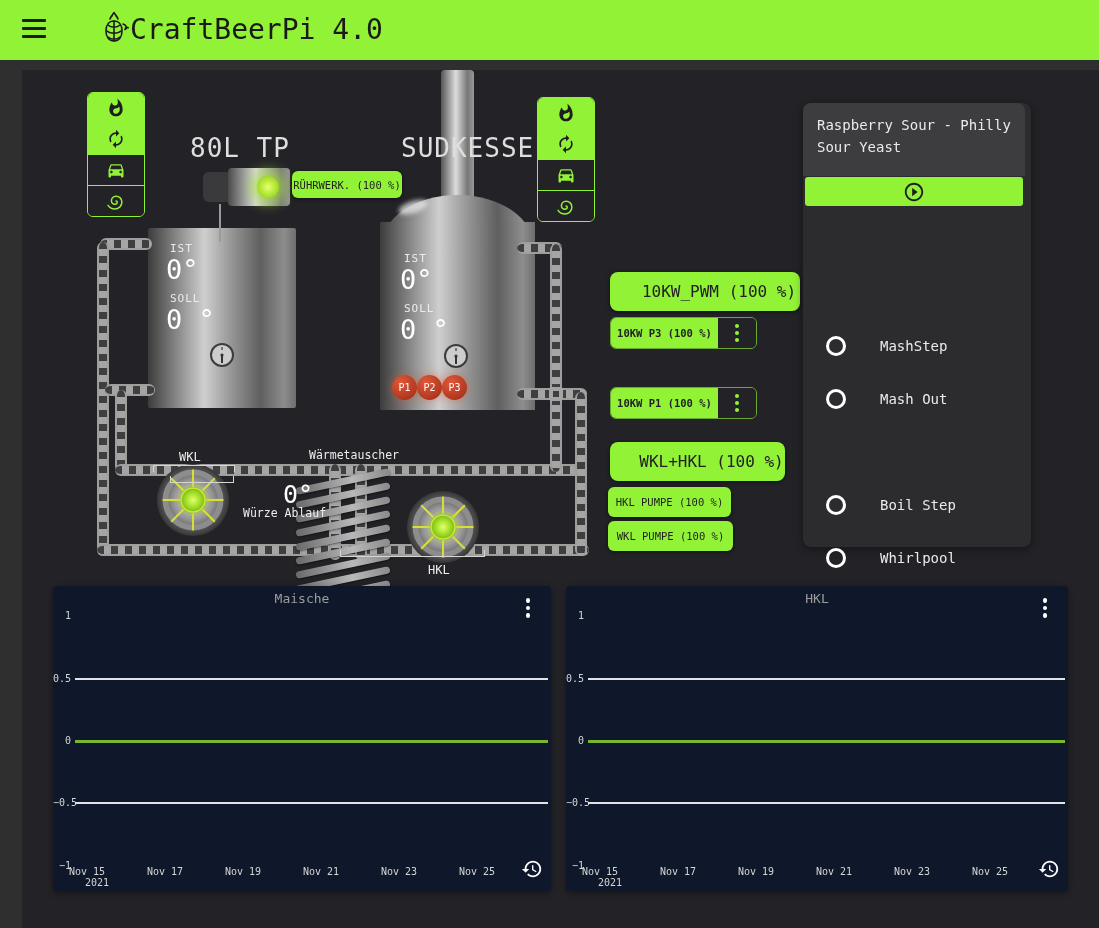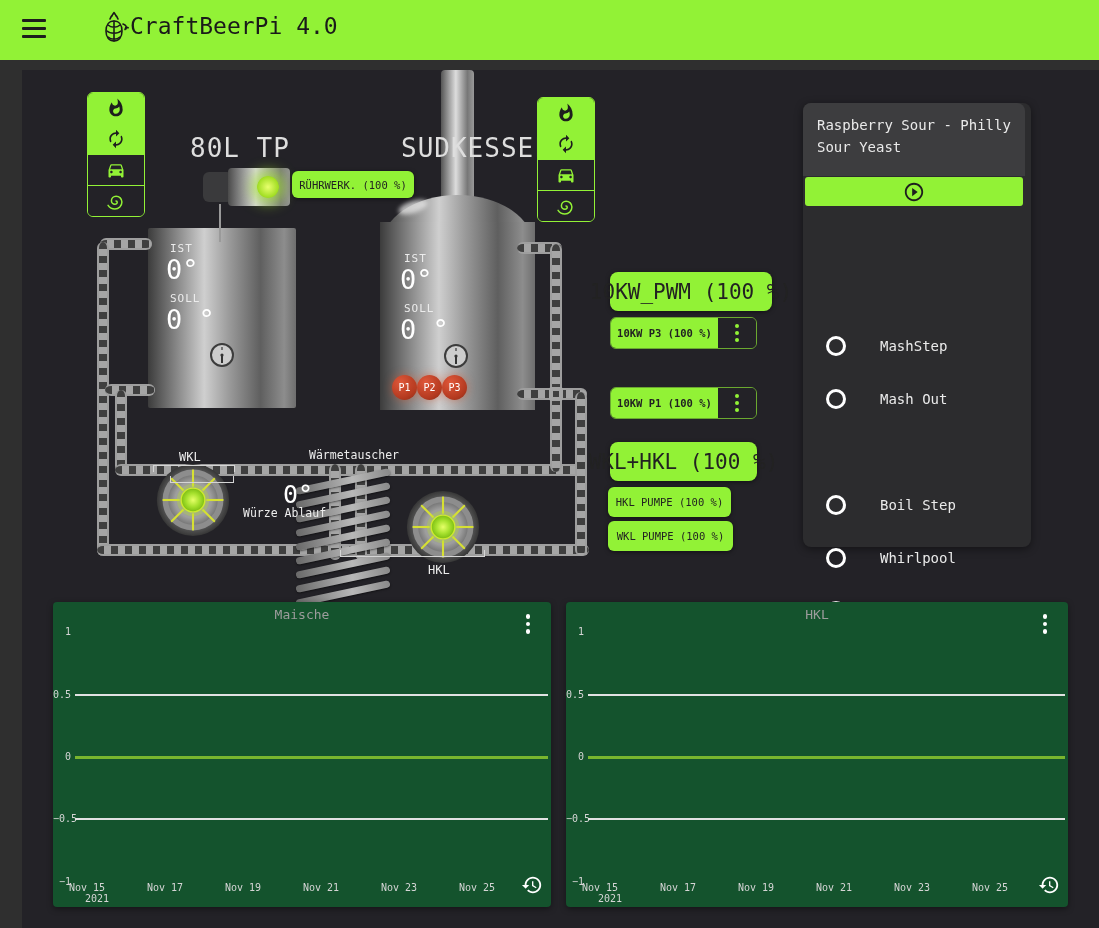--- a/index.html
+++ b/index.html
@@ -3,42 +3,42 @@
 <meta charset="utf-8">
 <style>
   html,body{margin:0;padding:0;background:#2f2f2f;}
   #stage{position:relative;width:1099px;height:928px;overflow:hidden;
          font-family:"DejaVu Sans Mono", monospace;background:#2f2f2f;}
   .abs{position:absolute;}
   
   #appbar{left:0;top:0;width:1099px;height:60px;background:#92f236;z-index:20;}
   #burger{left:22px;top:19px;width:24px;height:22px;cursor:pointer;}
   #burger i{display:block;height:3px;background:#1d1d1d;margin-bottom:5px;border-radius:1px;}
-  #apptitle{left:130px;top:13px;font-size:23px;color:#1a1a1a;letter-spacing:0px;white-space:nowrap;}
+  #apptitle{left:130px;top:13px;font-size:28px;color:#1a1a1a;letter-spacing:0px;white-space:nowrap;}
   #hoplogo{left:96px;top:11px;}
   
   #main{left:22px;top:70px;width:1077px;height:858px;background:#232227;z-index:1;}
   
   .ctlpanel{width:56px;background:#232227;border:1px solid #92f236;border-radius:6px;overflow:hidden;z-index:6;}
   .ctlbtn{width:56px;height:30px;display:flex;align-items:center;justify-content:center;
           border-bottom:1px solid #92f236;cursor:pointer;}
   .ctlbtn:last-child{border-bottom:none;}
   .ctlbtn.on{background:#92f236;color:#1e1e1e;}
   .ctlbtn.off{background:#232227;color:#92f236;}
   
   .kettle-grad{background:linear-gradient(90deg,#3c3c3c 0%,#7a7a7a 16%,#cfcfcf 38%,#9a9a9a 55%,#5f5f5f 76%,#8d8d8d 92%,#6e6e6e 100%);}
   .kname{font-size:26px;color:#dedede;letter-spacing:1px;z-index:5;white-space:nowrap;}
   .tlabel{font-size:11px;color:#ececec;letter-spacing:1px;}
   .tvalue{font-size:27px;color:#ffffff;}
   .pball{width:25px;height:25px;border-radius:50%;color:#fff;font-size:10px;display:flex;align-items:center;justify-content:center;
          background:radial-gradient(circle at 35% 30%,#e0583a,#b43a20 65%,#882a15);box-shadow:0 0 8px rgba(220,80,40,.5);}
   
   .gbtn{background:#92f236;color:#222;display:flex;align-items:center;justify-content:center;
         cursor:pointer;white-space:nowrap;z-index:7;box-shadow:0 1px 4px rgba(0,0,0,.5);}
-  .gbtn.big{font-size:21px;border-radius:8px;}
+  .gbtn.big{font-size:16px;border-radius:8px;padding-left:28px;}
   .gbtn.small{font-size:10.5px;border-radius:6px;}
   .actor-row{display:flex;border-radius:6px;overflow:hidden;border:1px solid rgba(146,242,54,.65);z-index:7;font-weight:bold;}
   .actor-row .lbl{background:#92f236;color:#222;font-size:10.5px;display:flex;align-items:center;justify-content:center;flex:1;cursor:pointer;}
   .actor-row .kebab{width:38px;background:#232227;display:flex;flex-direction:column;align-items:center;justify-content:center;gap:3px;cursor:pointer;}
   .actor-row .kebab i{width:4px;height:4px;border-radius:50%;background:#92f236;}
   
   .pipe-h{height:12px;border-top:2px solid #9e9e9e;border-bottom:2px solid #9e9e9e;box-sizing:border-box;
           background:repeating-linear-gradient(90deg,#3f3f3f 0 7px,#a5a5a5 7px 14px);border-radius:6px;z-index:3;}
   .pipe-v{width:12px;border-left:2px solid #9e9e9e;border-right:2px solid #9e9e9e;box-sizing:border-box;
           background:repeating-linear-gradient(180deg,#3f3f3f 0 7px,#a5a5a5 7px 14px);border-radius:6px;z-index:3;}
@@ -55,21 +55,21 @@
   #recipe{left:803px;top:103px;width:228px;height:444px;background:#2c2c2e;border-radius:8px;
           box-shadow:0 2px 8px rgba(0,0,0,.45);z-index:8;}
   #recipe .rhead{position:absolute;left:0;top:0;width:222px;height:73px;background:#3d3d3f;border-radius:8px 8px 0 0;
           box-sizing:border-box;padding:11px 14px;font-size:14px;line-height:1.6;color:#eaeaea;}
   #recipe .rplay{position:absolute;left:2px;top:74px;width:218px;height:29px;background:#92f236;border-radius:3px;
           display:flex;align-items:center;justify-content:center;cursor:pointer;}
   .steprow{position:absolute;left:0;width:222px;height:53px;cursor:pointer;}
   .steprow .radio{position:absolute;left:23px;top:15px;width:20px;height:20px;border:3px solid #fff;border-radius:50%;box-sizing:border-box;cursor:pointer;}
   .steprow .slabel{position:absolute;left:77px;top:17px;font-size:14px;color:#eaeaea;white-space:nowrap;}
   
-  .chartcard{top:602px;height:305px;background:#14532d;border-radius:4px;box-shadow:0 2px 6px rgba(0,0,0,.4);z-index:8;}
+  .chartcard{top:586px;height:305px;background:#0f172a;border-radius:4px;box-shadow:0 2px 6px rgba(0,0,0,.4);z-index:8;}
   .ctitle{position:absolute;left:0;right:0;top:5px;text-align:center;font-size:13px;color:#9c9c9c;}
   .ckebab{position:absolute;right:16px;top:12px;width:14px;height:28px;display:flex;flex-direction:column;align-items:center;gap:3px;cursor:pointer;}
   .ckebab i{width:4.5px;height:4.5px;border-radius:50%;background:#fff;}
   .ytick{position:absolute;width:18px;text-align:right;font-size:10px;color:#d5d5d5;}
   .xtick{position:absolute;top:280px;width:60px;text-align:center;font-size:10px;color:#d5d5d5;}
   .gline{position:absolute;left:22px;right:3px;height:1.5px;background:#e2e2e2;}
   .zline{position:absolute;left:22px;right:3px;height:2.5px;background:#79b52e;}
   .creset{position:absolute;right:8px;top:272px;width:22px;height:22px;cursor:pointer;}
 </style>
 </head>
@@ -177,21 +177,21 @@
         </svg>
       </div>
   </div>
 
   <div class="abs kname" style="left:190px;top:133px;">80L TP</div>
 
   <div class="abs" style="left:203px;top:172px;width:30px;height:30px;background:#3a3a3c;border-radius:6px;z-index:5;"></div>
   <div class="abs" style="left:228px;top:168px;width:62px;height:38px;border-radius:4px;z-index:5;background:linear-gradient(90deg,#4a4a4a,#d9d9d9 45%,#7c7c7c 85%,#949494);"></div>
   <div class="abs" style="left:257px;top:176px;width:22px;height:22px;border-radius:50%;z-index:6;background:radial-gradient(circle,#e8ff6e,#9edc1f 70%);box-shadow:0 0 14px 5px rgba(160,230,40,.75);"></div>
   <div class="abs" style="left:219px;top:204px;width:2px;height:38px;background:#9a9a9a;z-index:4;"></div>
-  <div class="abs gbtn small" style="left:292px;top:171px;width:122px;height:27px;">RÜHRWERK. (100 %)</div>
+  <div class="abs gbtn small" style="left:292px;top:171px;width:110px;height:27px;">RÜHRWERK. (100 %)</div>
 
   <div class="abs kettle-grad" style="left:148px;top:228px;width:148px;height:180px;border-radius:2px;z-index:2;">
     <div class="abs tlabel" style="left:22px;top:14px;">IST</div>
     <div class="abs tvalue" style="left:18px;top:26px;">0°</div>
     <div class="abs tlabel" style="left:22px;top:64px;">SOLL</div>
     <div class="abs tvalue" style="left:18px;top:76px;">0 °</div>
     <svg class="abs" style="left:61px;top:114px;" width="26" height="26" viewBox="0 0 26 26">
         <use href="#i-gauge"></use>
       </svg>
   </div>

